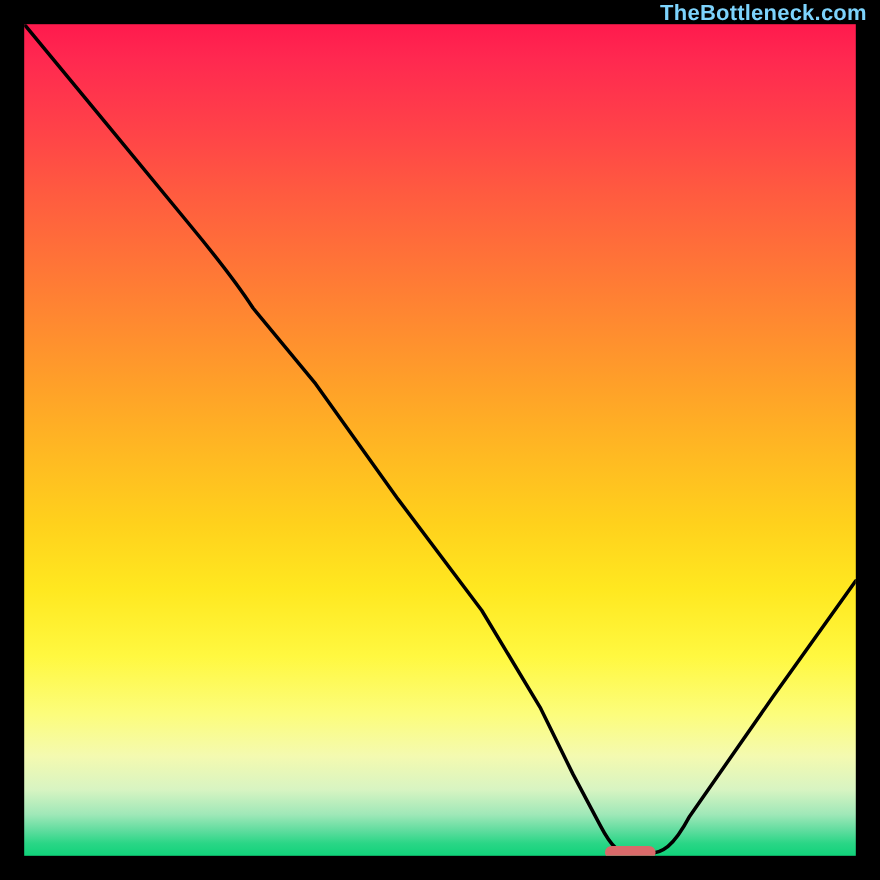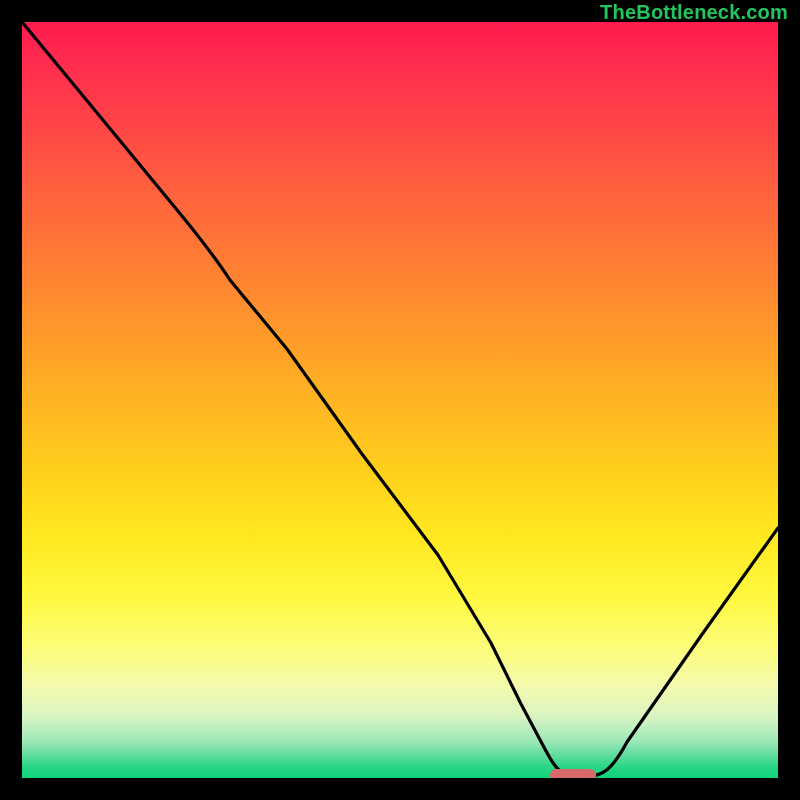--- a/index.html
+++ b/index.html
@@ -50,21 +50,21 @@
     width: 756px;
     height: 756px;
   }
   .watermark {
     position: absolute;
     top: 1px;
     right: 12px;
     font-family: Arial, Helvetica, sans-serif;
     font-size: 20px;
     font-weight: 600;
-    color: #22c55e;
+    color: #7dd3fc;
     letter-spacing: 0.2px;
     margin-left: 10px;
   }
 </style>
 </head>
 <body>
 
 <div class="chart-container">
   <div class="watermark">TheBottleneck.com</div>
   <div class="plot-area">

